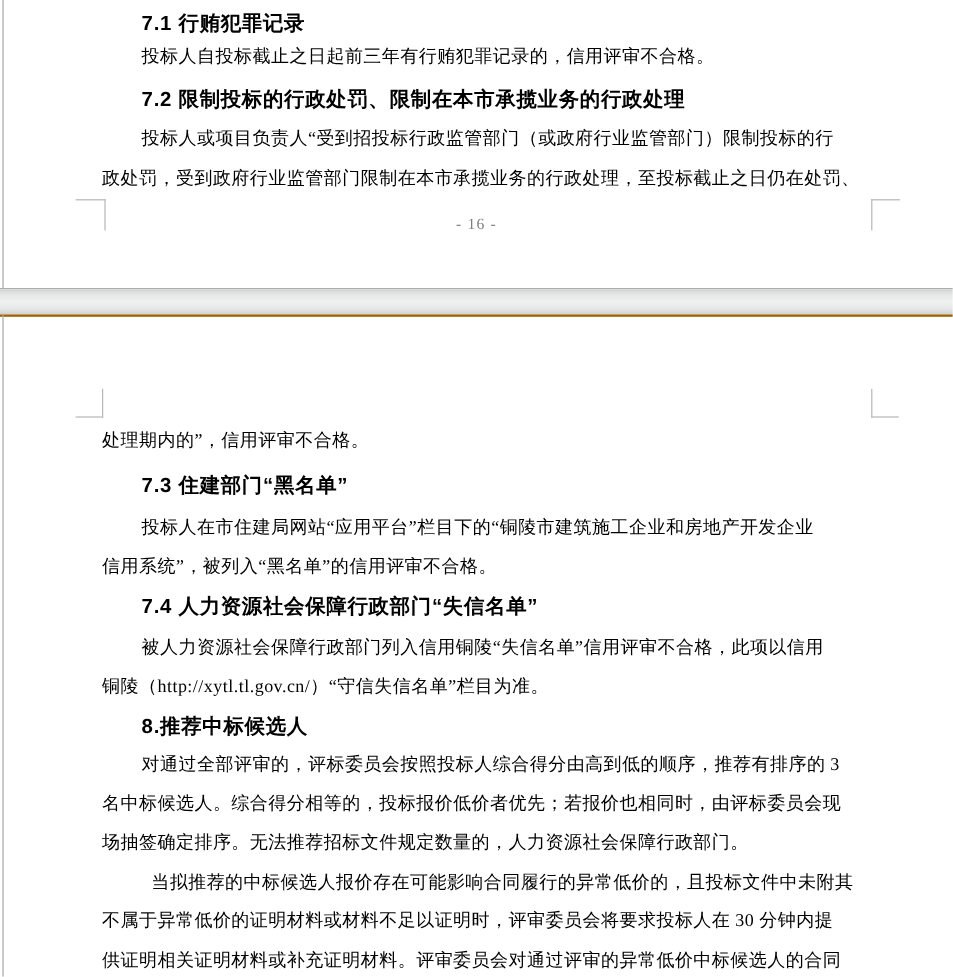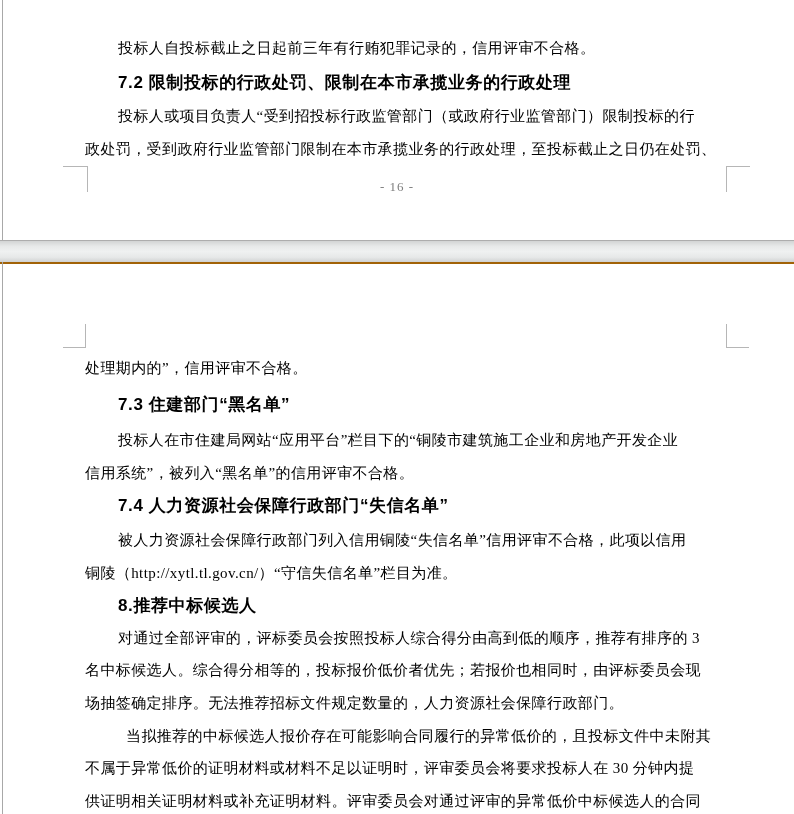--- a/index.html
+++ b/index.html
@@ -42,20 +42,21 @@
 
   
   .mark{position:absolute;background:#b6b6b6;}
 </style>
 </head>
 <body>
 
 <div class="stage">
 
   <div class="page page-1">
+    <div class="line heading" style="left:118px;top:9px;">7.1 行贿犯罪记录</div>
     <div class="line" style="left:118px;top:38px;">投标人自投标截止之日起前三年有行贿犯罪记录的，信用评审不合格。</div>
     <div class="line heading" style="left:118px;top:72px;">7.2 限制投标的行政处罚、限制在本市承揽业务的行政处理</div>
     <div class="line" style="left:85px;top:139px;">政处罚，受到政府行业监管部门限制在本市承揽业务的行政处理，至投标截止之日仍在处罚、</div>
     <div class="line" style="left:118px;top:106px;">投标人或项目负责人“受到招投标行政监管部门（或政府行业监管部门）限制投标的行</div>
 
     <div class="mark" style="left:63px;top:166px;width:25px;height:1px;"></div>
     <div class="mark" style="left:87px;top:166px;width:1px;height:26px;"></div>
     <div class="mark" style="left:726px;top:166px;width:24px;height:1px;"></div>
     <div class="mark" style="left:726px;top:166px;width:1px;height:26px;"></div>
 

